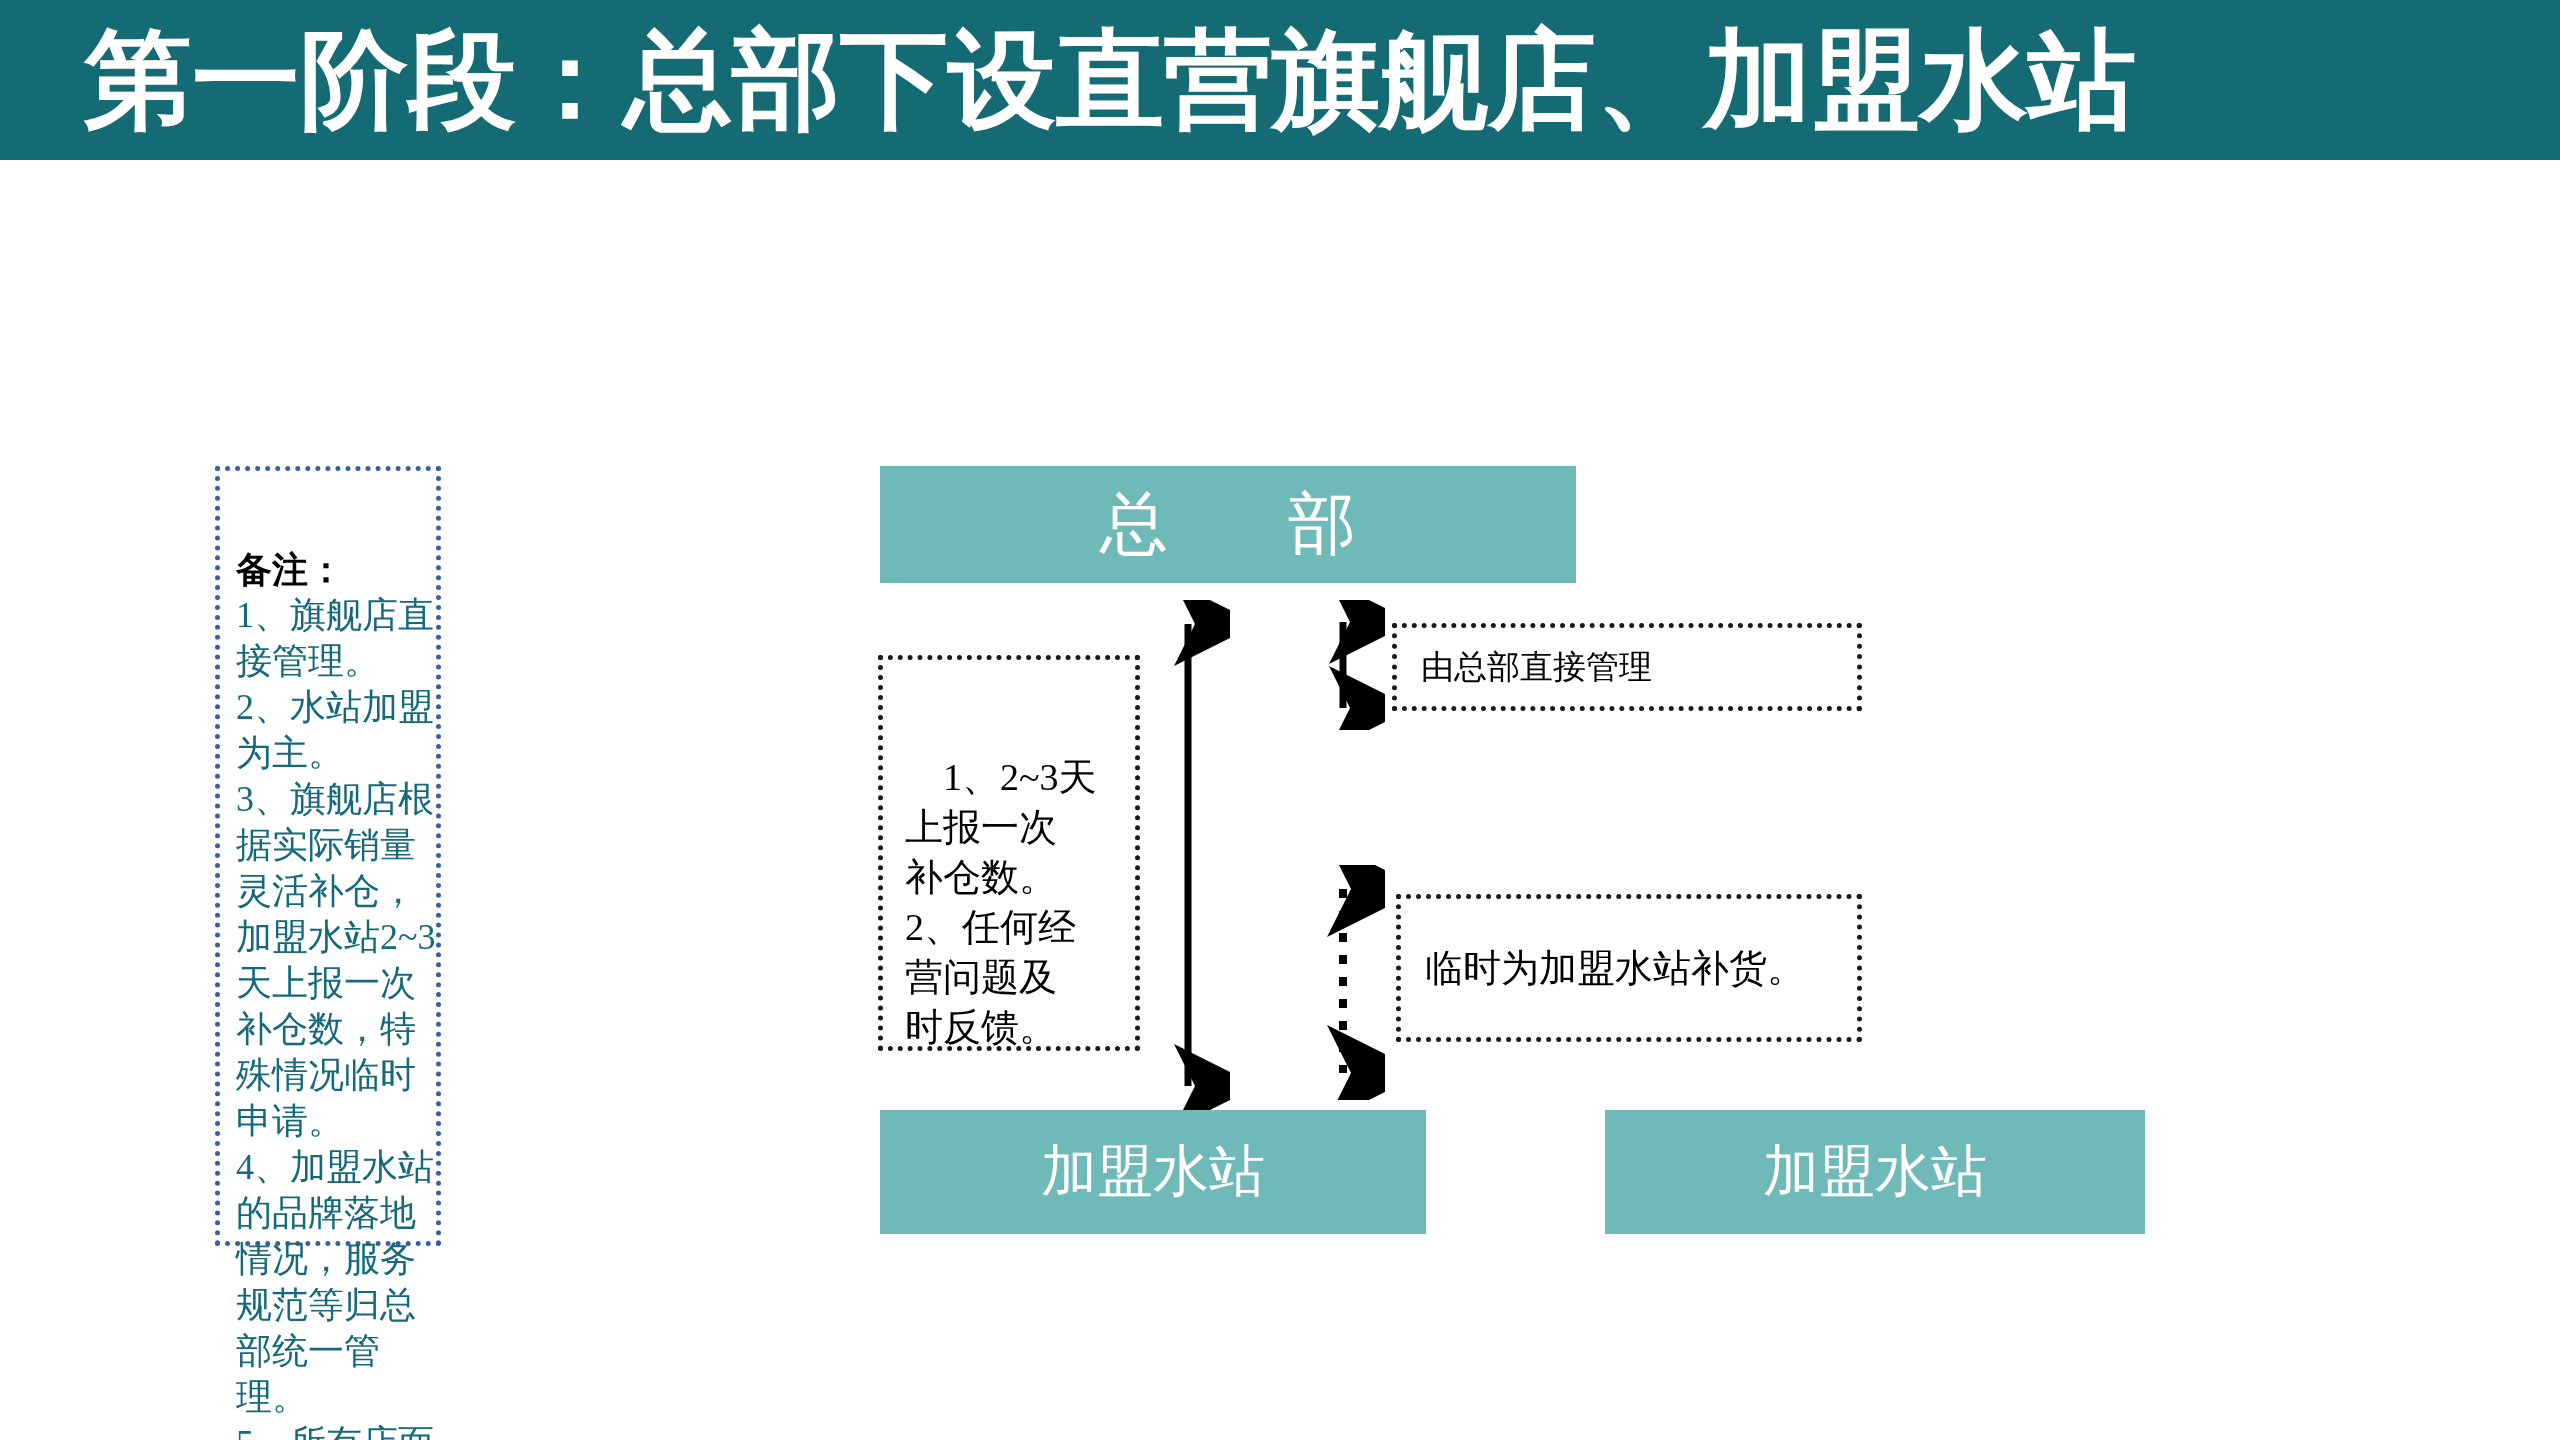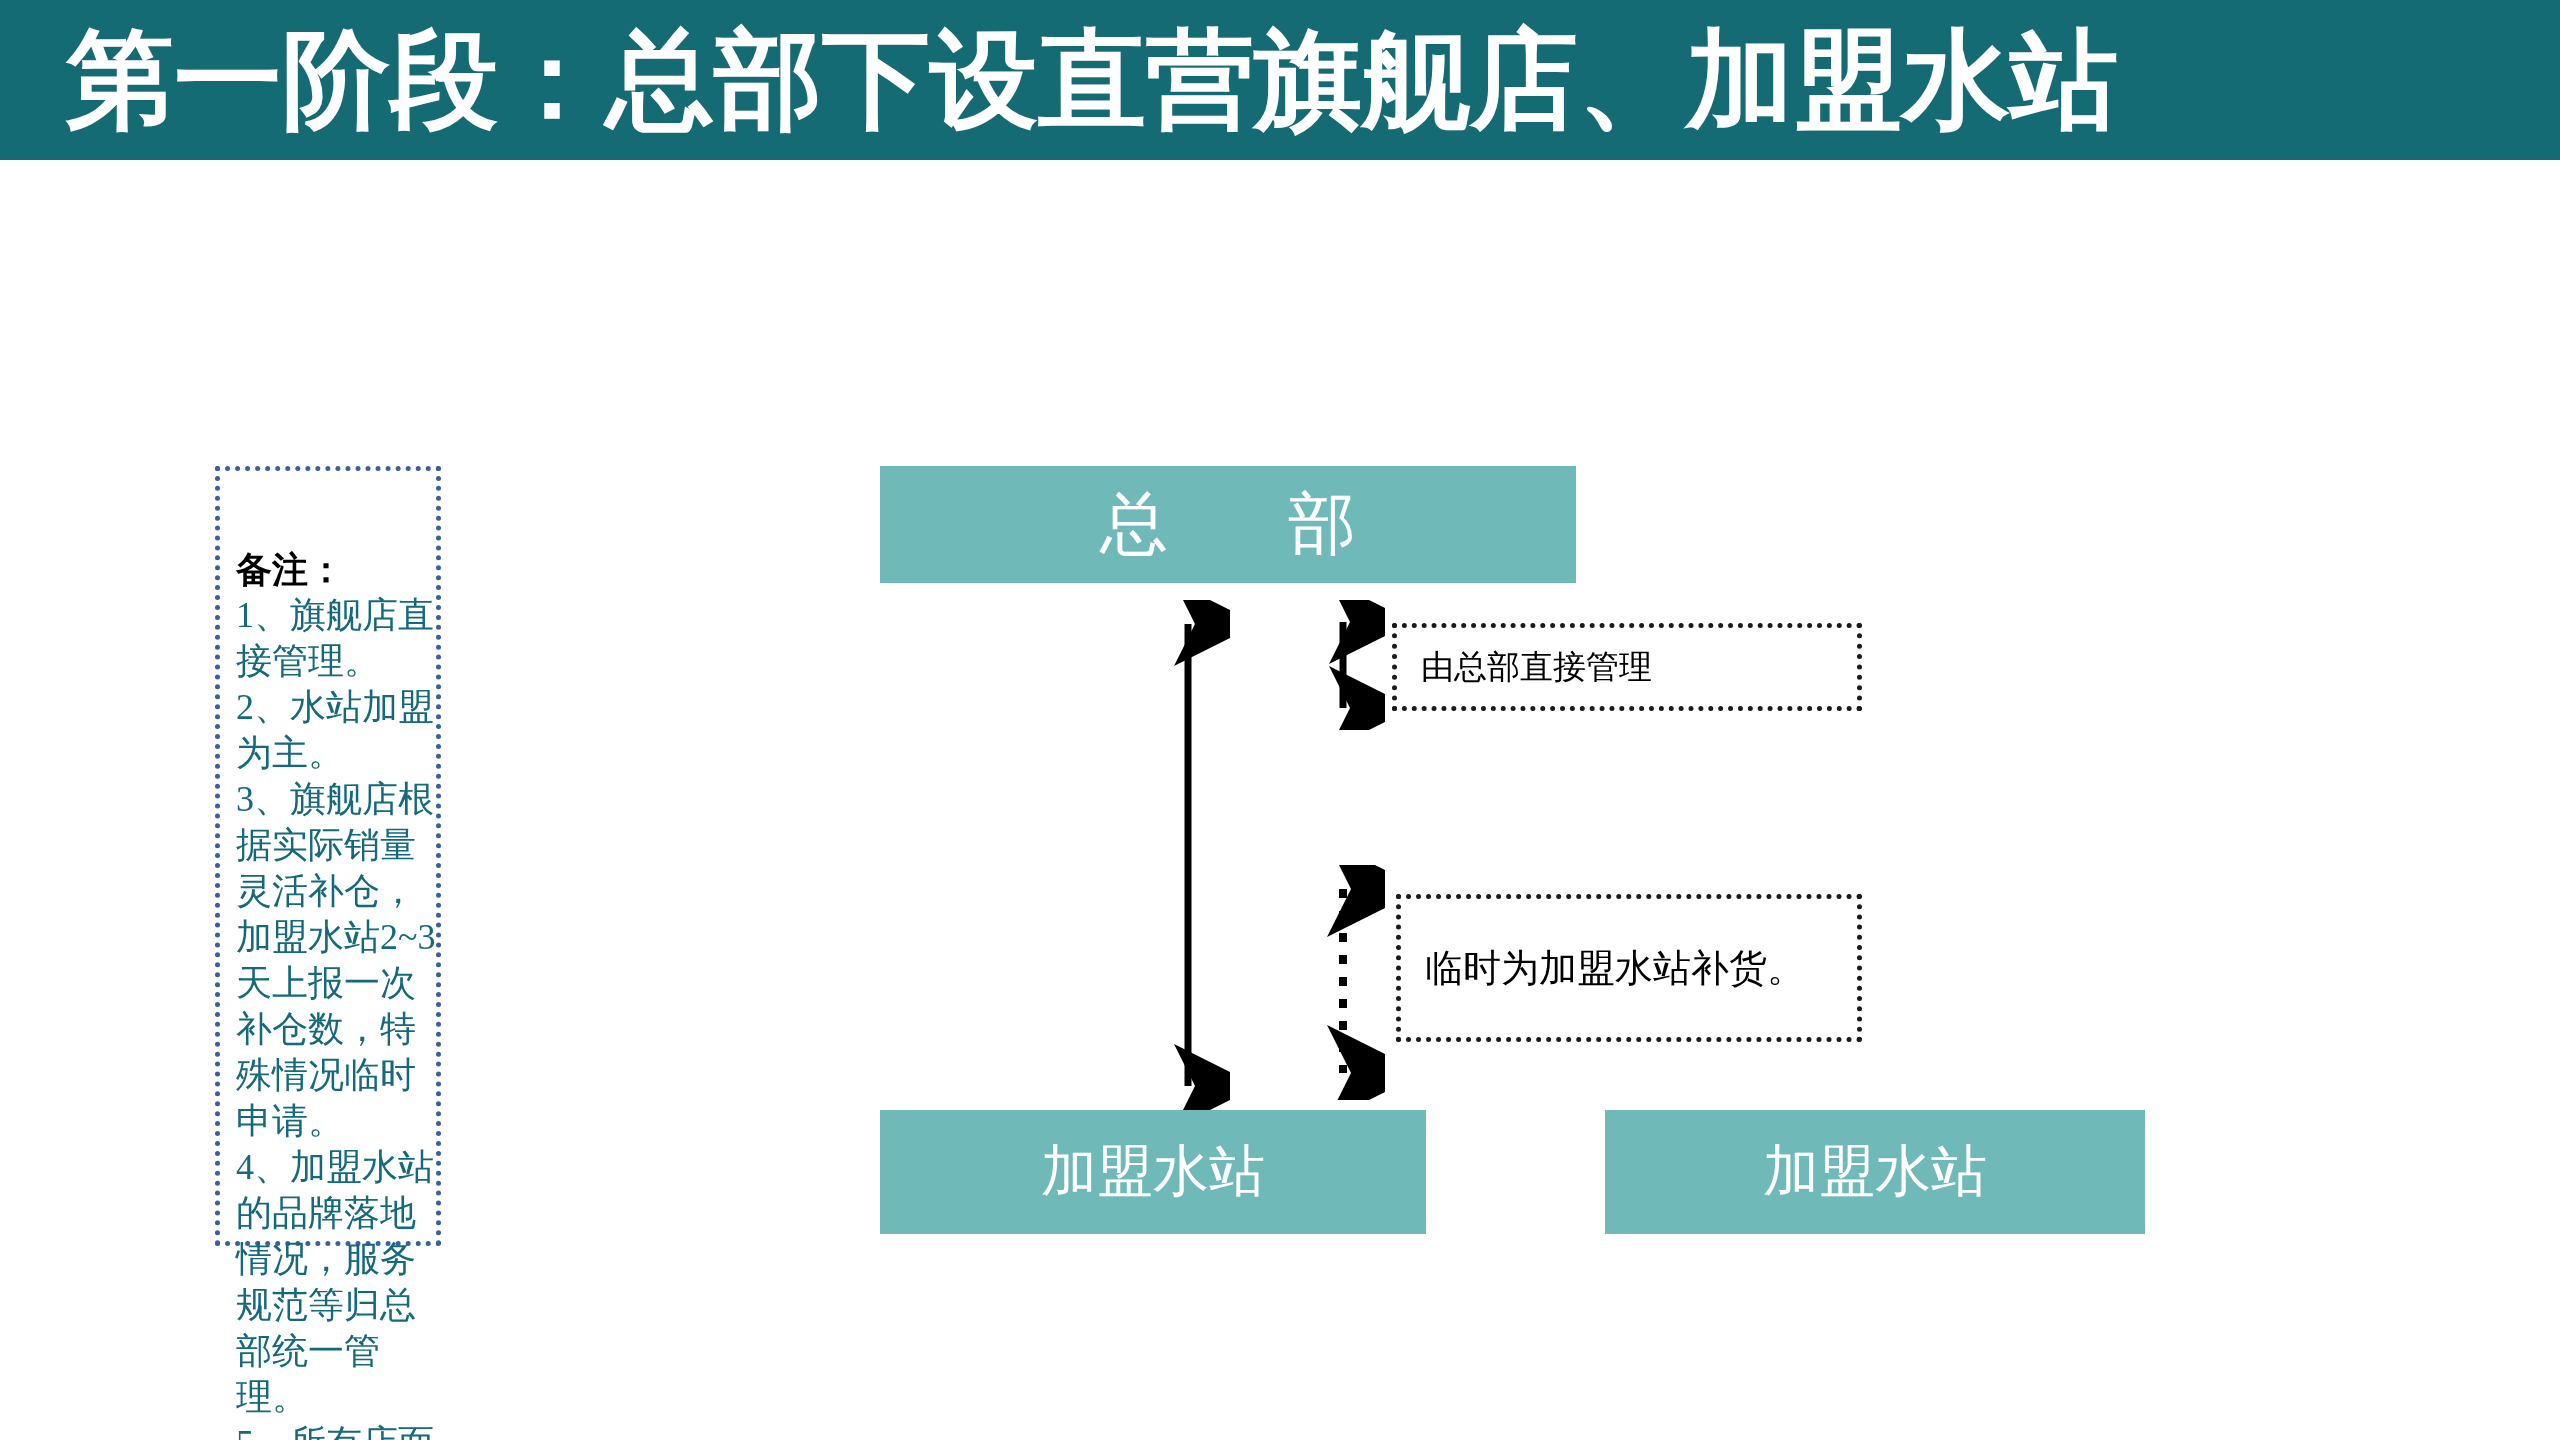--- a/index.html
+++ b/index.html
@@ -17,21 +17,21 @@
     background:var(--teal-dark,#156b73);
     display:flex;align-items:center;
   }
   #title-text{
     color:#ffffff;
     font-family:"Liberation Sans","DejaVu Sans",sans-serif;
     font-weight:bold;
     font-size:108px;
     line-height:1;
     letter-spacing:0px;
-    margin-left:66px;
+    margin-left:84px;
     white-space:nowrap;
     transform:scaleX(1.0);
   }
 
   
   #notes-panel{
     position:absolute;
     left:215px;top:466px;width:226px;height:780px;
     border:5px dotted #3a5fa0;
     background:#ffffff;
@@ -142,20 +142,28 @@
 5、所有店面统一市场价。
 6、所有店广告、促销同步等。</div>
 </div>
 
 <div id="diagram">
 
   <div class="fillbox" id="box-hq" style="background: rgb(111, 185, 185);">
     <span>总　部</span>
   </div>
 
+  <div class="dottedbox" id="box-report">
+    <span>1、2~3天
+上报一次
+补仓数。
+2、任何经
+营问题及
+时反馈。</span>
+  </div>
 
   <div class="dottedbox" id="box-direct-manage">
     <span>由总部直接管理</span>
   </div>
 
 
   <div class="dottedbox" id="box-temp-supply">
     <span>临时为加盟水站补货。</span>
   </div>
 

